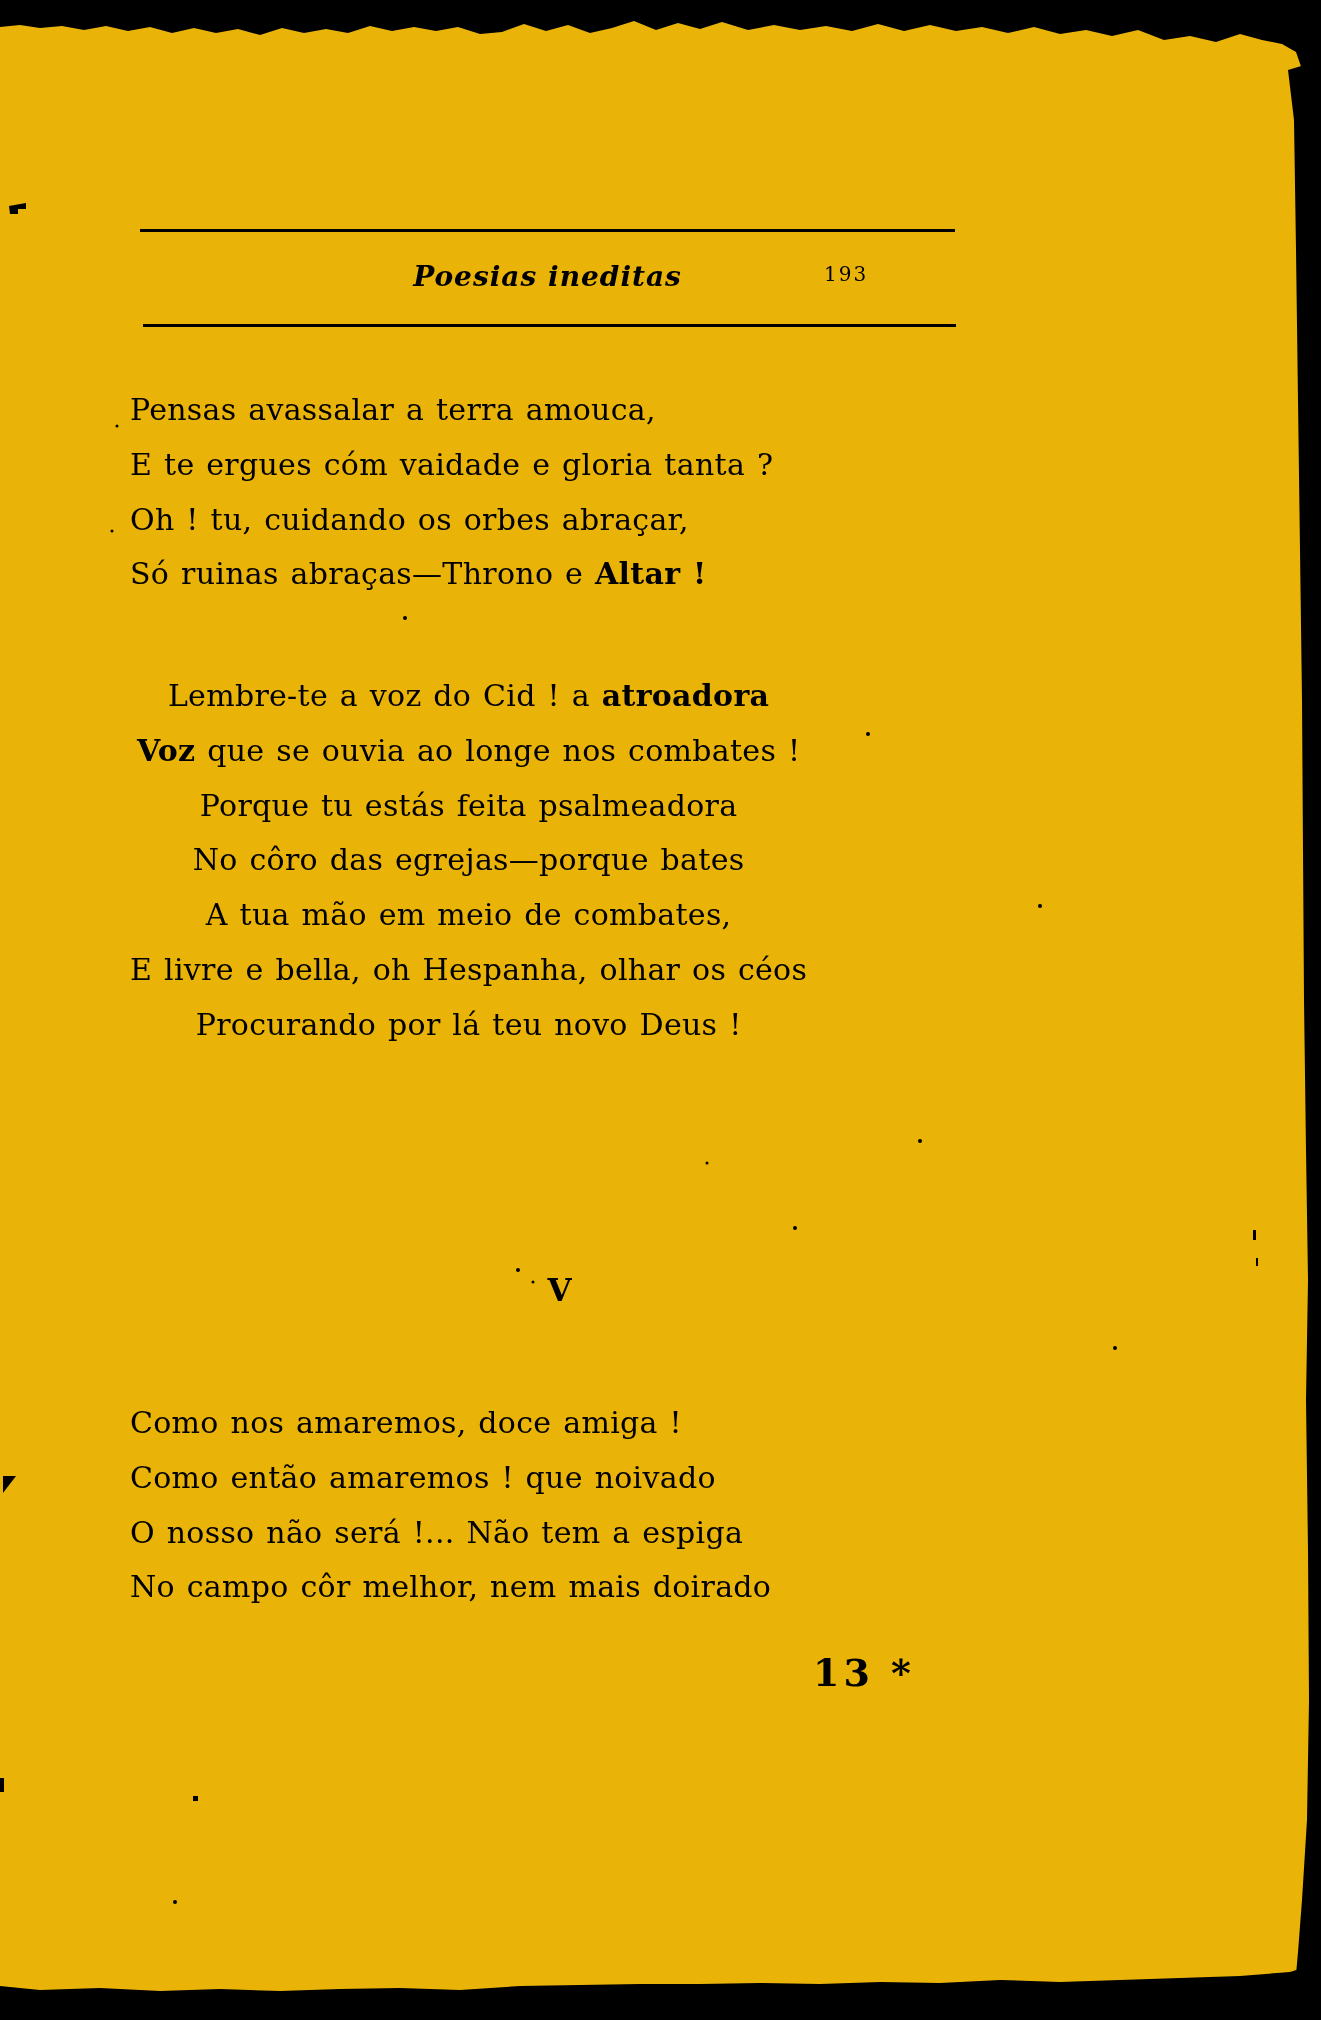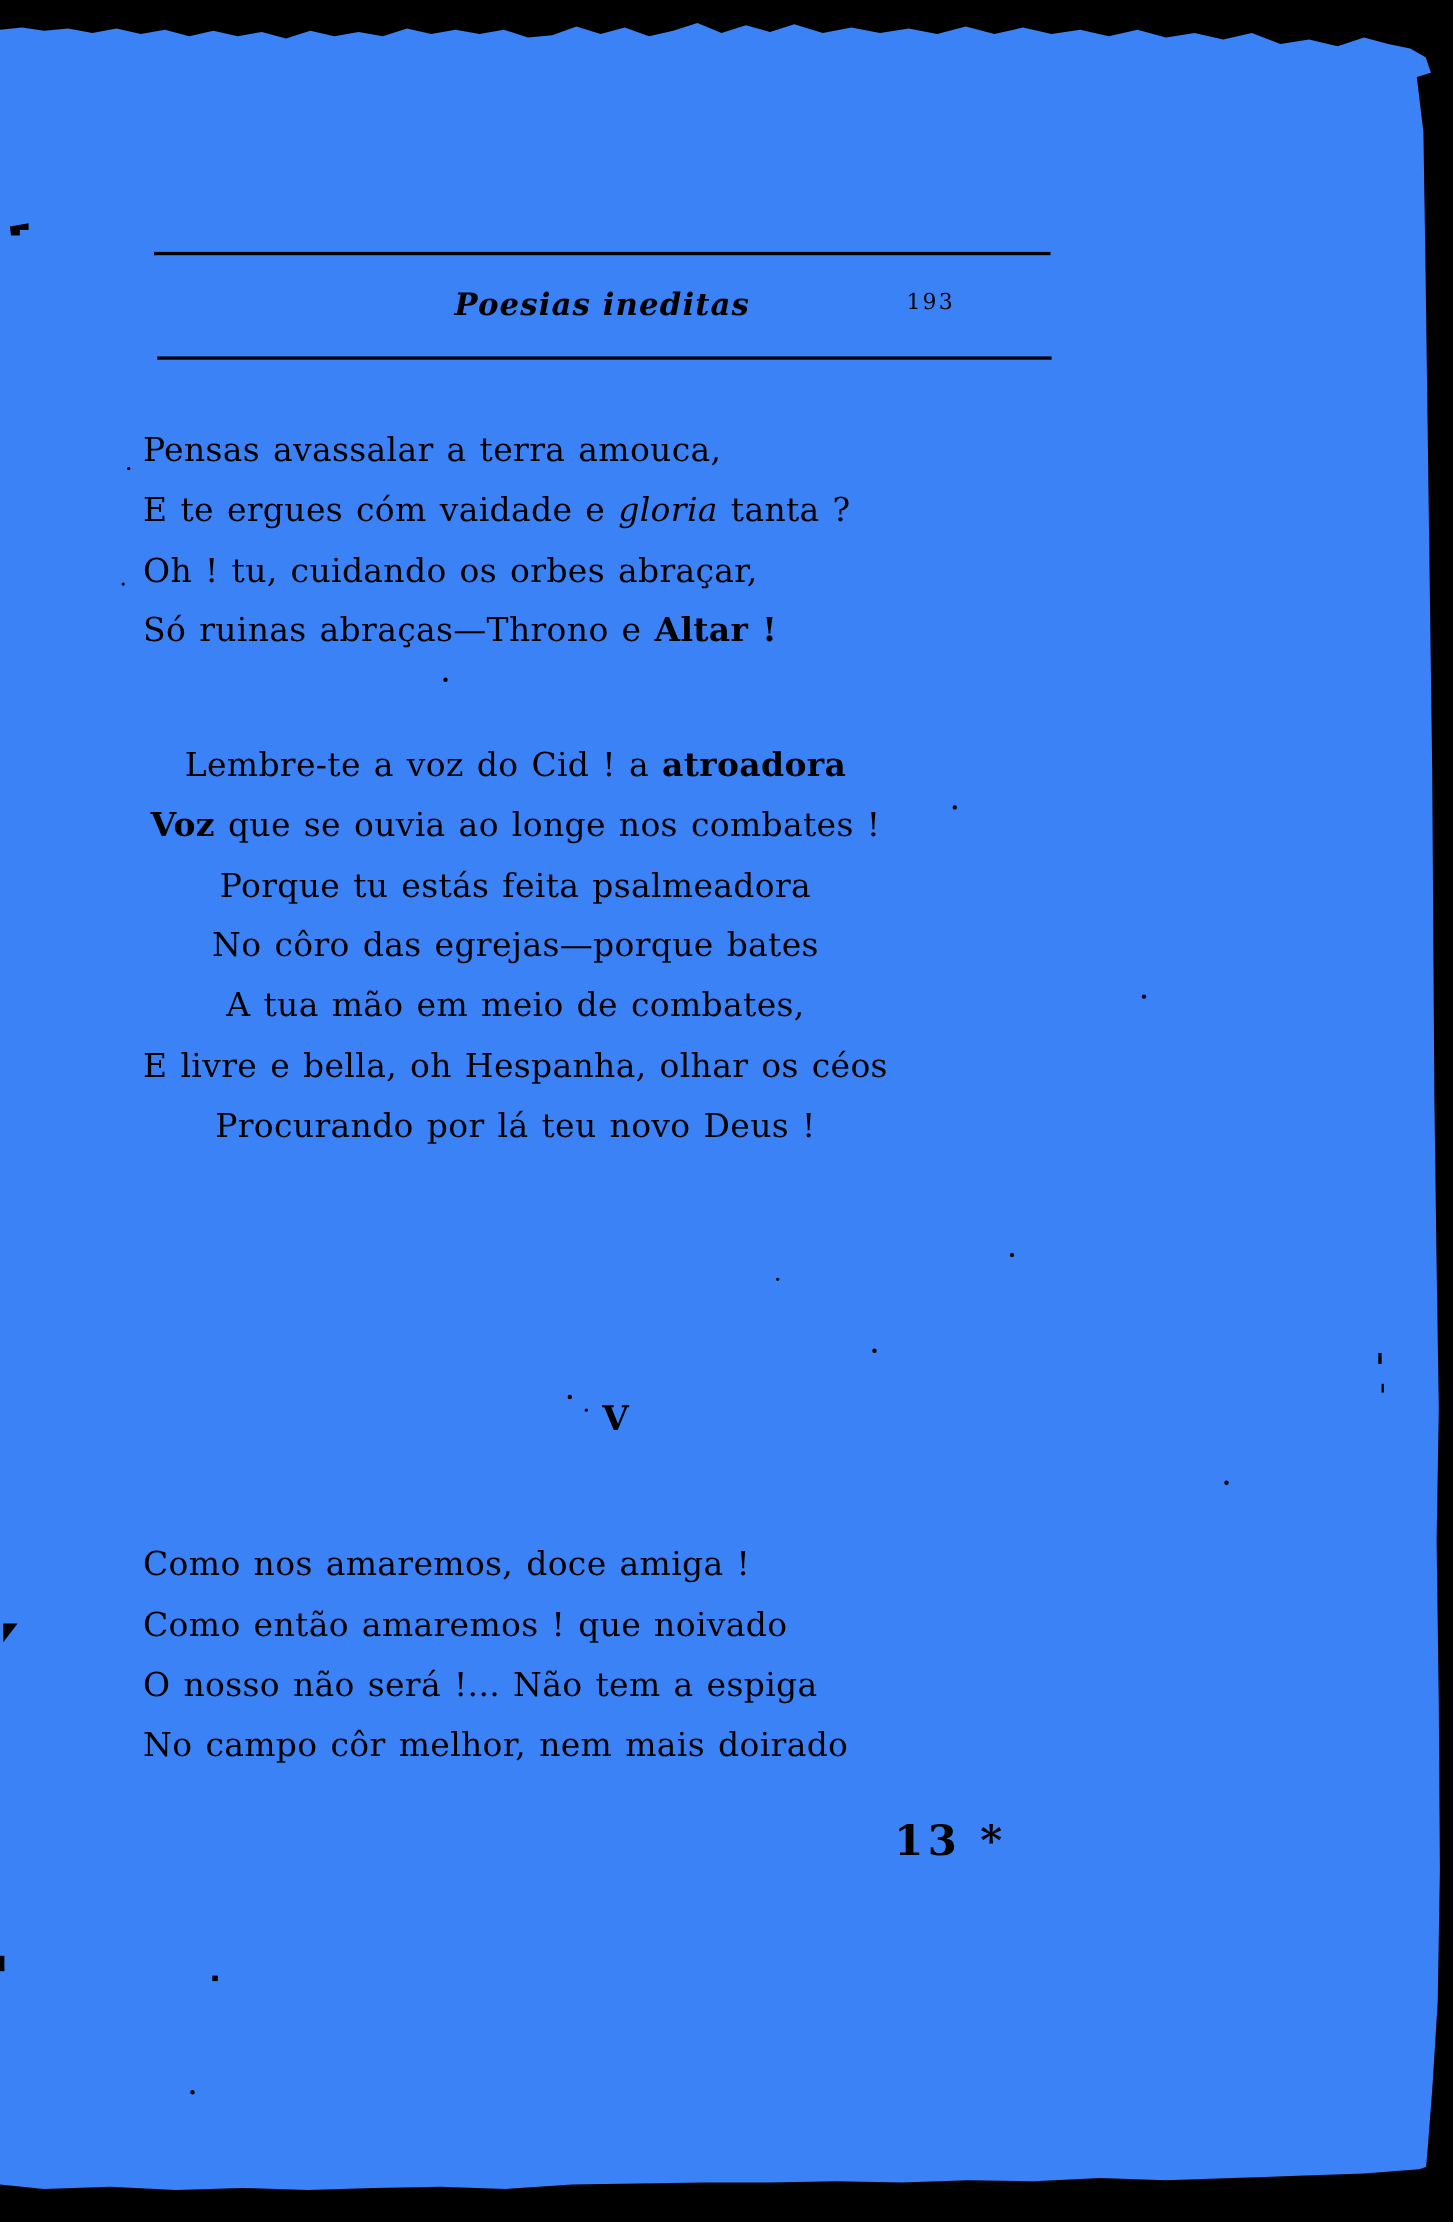--- a/index.html
+++ b/index.html
@@ -10,21 +10,21 @@
     background: #ffffff;
     font-family: "DejaVu Serif", "Liberation Serif", serif;
     color: #000;
     overflow: hidden;
   }
   .page {
     position: absolute;
     inset: 0;
     width: 1321px;
     height: 2020px;
-    background: #3b82f6;
+    background: #eab308;
   }
   
   .rule {
     position: absolute;
     background: #000;
     height: 3px;
   }
   #rule-top   { left: 140px; top: 229px; width: 815px; }
   #rule-bottom{ left: 143px; top: 324px; width: 813px; }
   #running-title-wrap {
@@ -55,21 +55,21 @@
   }
   #stanza-0 { top: 383px; }
   #stanza-1 { top: 669px; text-align: center; }
   #stanza-2 { top: 1396px; }
   .line {
     line-height: 54.8px;
     font-size: 30px;
     letter-spacing: 0.3px;
     word-spacing: 2px;
   }
-  .line .italic { font-style: italic; }
+  .line .italic { }
   .line .bold   { font-weight: bold; }
   #section-numeral {
     position: absolute;
     left: 150px;
     top: 1272px;
     width: 820px;
     margin: 0;
     text-align: center;
     font-size: 31px;
     font-weight: bold;

